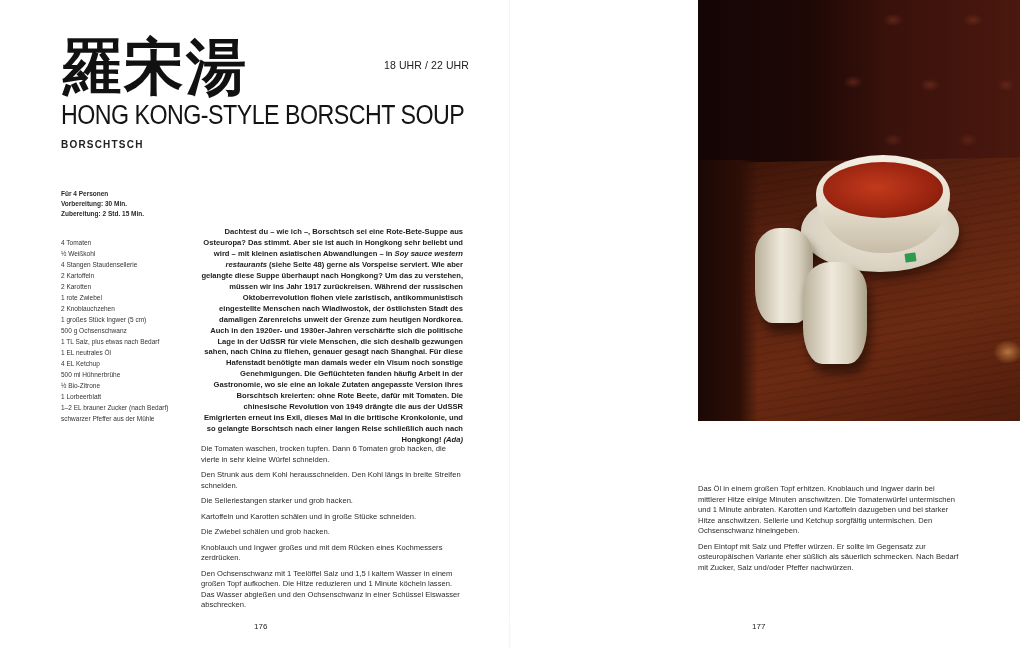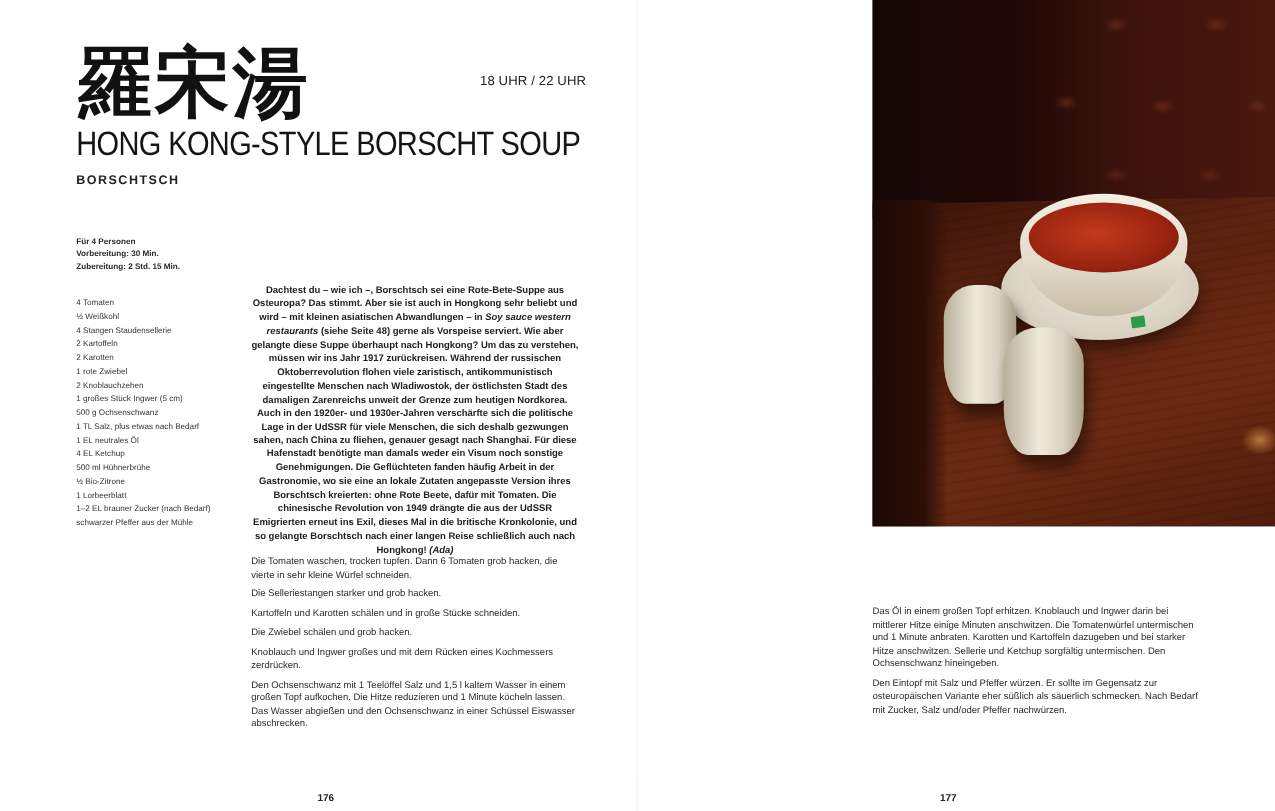--- a/index.html
+++ b/index.html
@@ -41,31 +41,31 @@
   }
   .meta div { white-space: nowrap; }
   .ingredients {
     position: absolute; left: 61px; top: 237px; margin: 0; padding: 0; list-style: none;
     font-size: 6.5px; line-height: 11px; color: #333;
   }
   .ingredients li { white-space: nowrap; }
   .intro {
     position: absolute; left: 201px; top: 227px; width: 262px;
     font-size: 7.6px; line-height: 10.95px; font-weight: bold; color: #1d1d1d;
-    text-align: center;
+    text-align: right;
   }
   .intro em { font-style: italic; }
   .steps {
     position: absolute; width: 262px; font-size: 7.6px; line-height: 10.5px; color: #2b2b2b;
   }
   .steps p { margin: 0 0 5px 0; }
   .steps-left { left: 201px; top: 444px; }
   .steps-right { left: 698px; top: 484px; width: 266px; }
   .page-num {
-    position: absolute; top: 622px; font-size: 8px; font-weight: bold; color: #222; margin-top: 12px;
+    position: absolute; top: 622px; font-size: 8px; font-weight: normal; color: #222;
   }
   .pn-left { left: 254px; }
   .pn-right { left: 752px; }
 
   
   .photo {
     position: absolute; left: 698px; top: 0; width: 322px; height: 421px; overflow: hidden;
     background: #2a0d08;
   }
   .photo .wall {
@@ -153,20 +153,21 @@
     <li>½ Bio-Zitrone</li>
     <li>1 Lorbeerblatt</li>
     <li>1–2 EL brauner Zucker (nach Bedarf)</li>
     <li>schwarzer Pfeffer aus der Mühle</li>
   </ul>
 
   <div class="intro"><span>Dachtest du – wie ich –, Borschtsch sei eine Rote-Bete-Suppe aus Osteuropa? Das stimmt. Aber sie ist auch in Hongkong sehr beliebt und wird – mit kleinen asiatischen Abwandlungen – in </span><em>Soy sauce western restaurants</em><span> (siehe Seite 48) gerne als Vorspeise serviert. Wie aber gelangte diese Suppe überhaupt nach Hongkong? Um das zu verstehen, müssen wir ins Jahr 1917 zurückreisen. Während der russischen Oktoberrevolution flohen viele zaristisch, antikommu­nistisch eingestellte Menschen nach Wladiwostok, der östlichsten Stadt des damaligen Zarenreichs unweit der Grenze zum heutigen Nordkorea. Auch in den 1920er- und 1930er-Jahren verschärfte sich die politische Lage in der UdSSR für viele Menschen, die sich des­halb gezwungen sahen, nach China zu fliehen, genauer gesagt nach Shanghai. Für diese Hafenstadt benötigte man damals weder ein Visum noch sonstige Genehmigungen. Die Geflüchteten fanden häufig Arbeit in der Gastronomie, wo sie eine an lokale Zutaten angepasste Version ihres Borschtsch kreierten: ohne Rote Beete, dafür mit Tomaten. Die chinesische Revolution von 1949 drängte die aus der UdSSR Emigrierten erneut ins Exil, dieses Mal in die britische Kronkolonie, und so gelangte Borschtsch nach einer langen Reise schließlich auch nach Hongkong! </span><em>(Ada)</em></div>
 
   <div class="steps steps-left">
     <p>Die Tomaten waschen, trocken tupfen. Dann 6 Tomaten grob hacken, die vierte in sehr kleine Würfel schneiden.</p>
+    <p>Den Strunk aus dem Kohl herausschneiden. Den Kohl längs in breite Streifen schneiden.</p>
     <p>Die Selleriestangen starker und grob hacken.</p>
     <p>Kartoffeln und Karotten schälen und in große Stücke schneiden.</p>
     <p>Die Zwiebel schälen und grob hacken.</p>
     <p>Knoblauch und Ingwer großes und mit dem Rücken eines Koch­messers zerdrücken.</p>
     <p>Den Ochsenschwanz mit 1 Teelöffel Salz und 1,5 l kaltem Wasser in einem großen Topf aufkochen. Die Hitze reduzieren und 1 Minute köcheln lassen. Das Wasser abgießen und den Ochsenschwanz in einer Schüssel Eiswasser abschrecken.</p>
   </div>
 
   <div class="page-num pn-left">176</div>
 </div>
 

